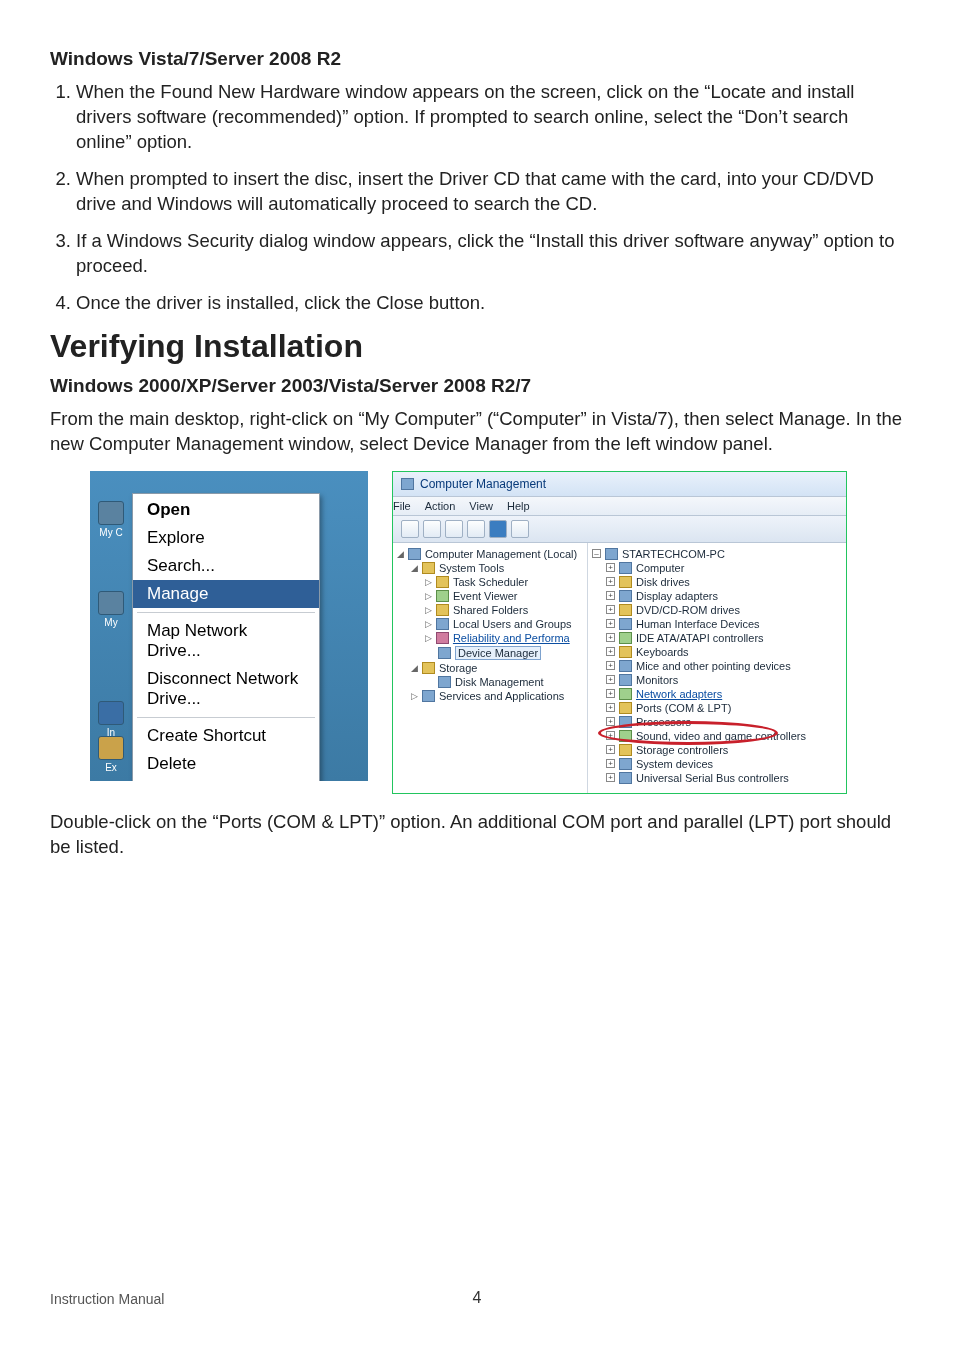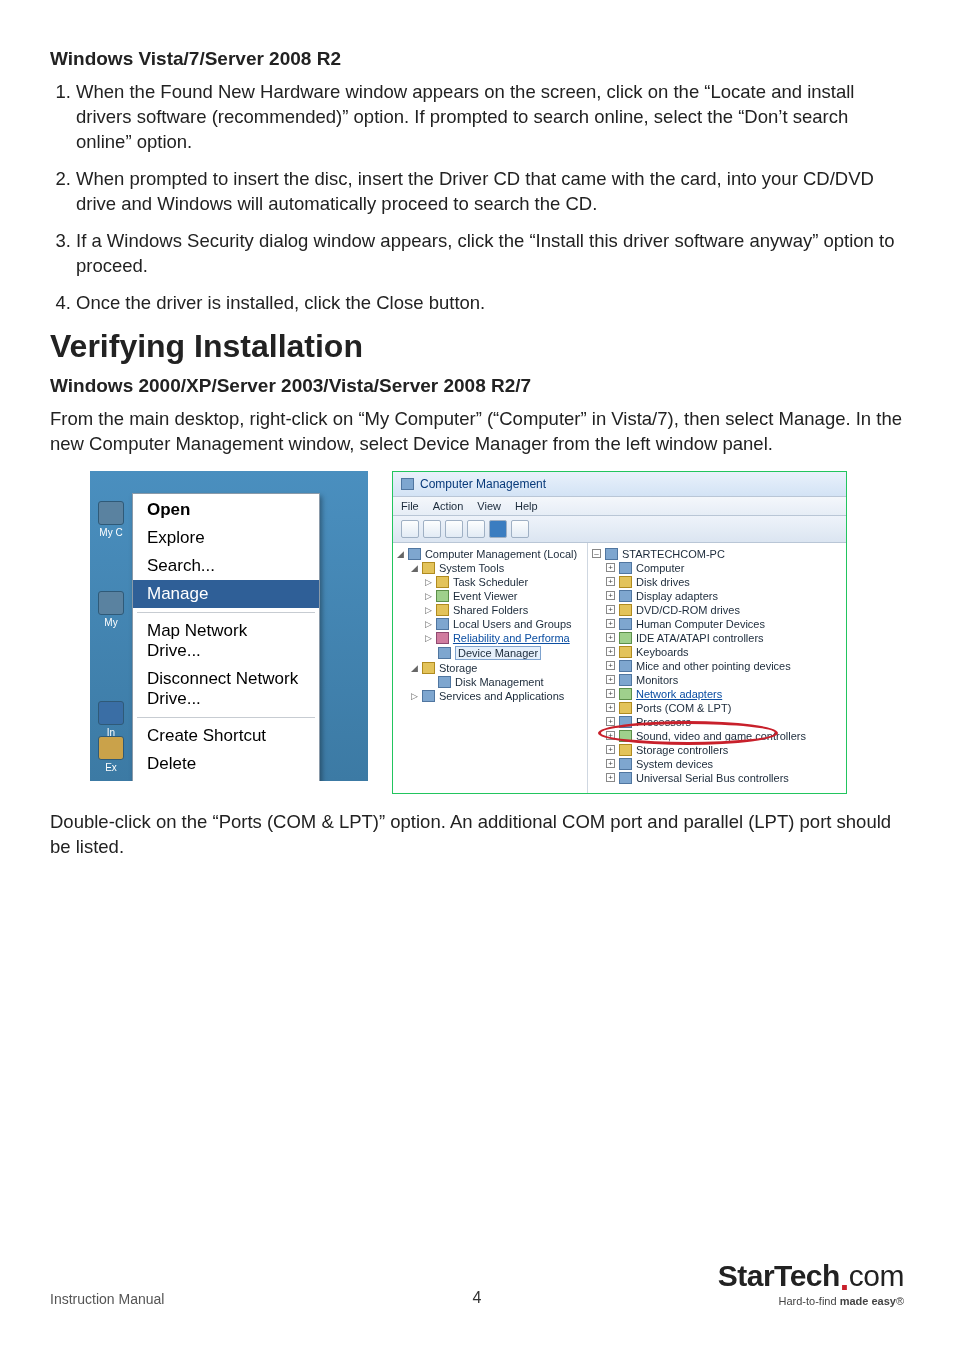--- a/index.html
+++ b/index.html
@@ -90,21 +90,21 @@
     background: linear-gradient(#e9f1fb,#d3e3f5);
     color: #083a7a;
     font-size: 12px;
     padding: 5px 8px;
     display: flex; align-items: center; gap: 6px;
   }
   .cm-menu {
     background: linear-gradient(#f4f7fb,#e6edf6);
     font-size: 11px;
     color: #1b2a3a;
-    padding: 3px 8px;
+    padding: 3px 0;
     display: flex; gap: 14px;
     border-top: 1px solid #b9c6d6;
     border-bottom: 1px solid #b9c6d6;
   }
   .cm-tool {
     background: linear-gradient(#eef3fa,#dbe5f1);
     padding: 4px 8px;
     display: flex; gap: 4px;
     border-bottom: 1px solid #b9c6d6;
   }
@@ -330,21 +330,21 @@
               <span>Display adapters</span>
             </div>
             <div class="tree-row pad1">
               <span class="exp">+</span>
               <span class="ic-s"></span>
               <span>DVD/CD-ROM drives</span>
             </div>
             <div class="tree-row pad1">
               <span class="exp">+</span>
               <span class="ic-b"></span>
-              <span>Human Computer Devices</span>
+              <span>Human Interface Devices</span>
             </div>
             <div class="tree-row pad1">
               <span class="exp">+</span>
               <span class="ic-g"></span>
               <span>IDE ATA/ATAPI controllers</span>
             </div>
             <div class="tree-row pad1">
               <span class="exp">+</span>
               <span class="ic-s"></span>
               <span>Keyboards</span>
@@ -400,21 +400,13 @@
     </div>
   </div>
 
 </div>
 
 <p class="body">Double-click on the “Ports (COM &amp; LPT)” option. An additional COM port and parallel (LPT) port should be listed.</p>
 
 <div class="footer">
   <span class="foot-left">Instruction Manual</span>
   <span class="foot-center">4</span>
-  <div class="brand">
-    <div class="logo">
-      <span>StarTech</span><span class="dot">.</span><span style="font-weight:400">com</span>
-    </div>
-    <div class="tag">
-      <span>Hard-to-find </span><b>made easy</b><span>®</span>
-    </div>
-  </div>
 </div>
 
 </body></html>

